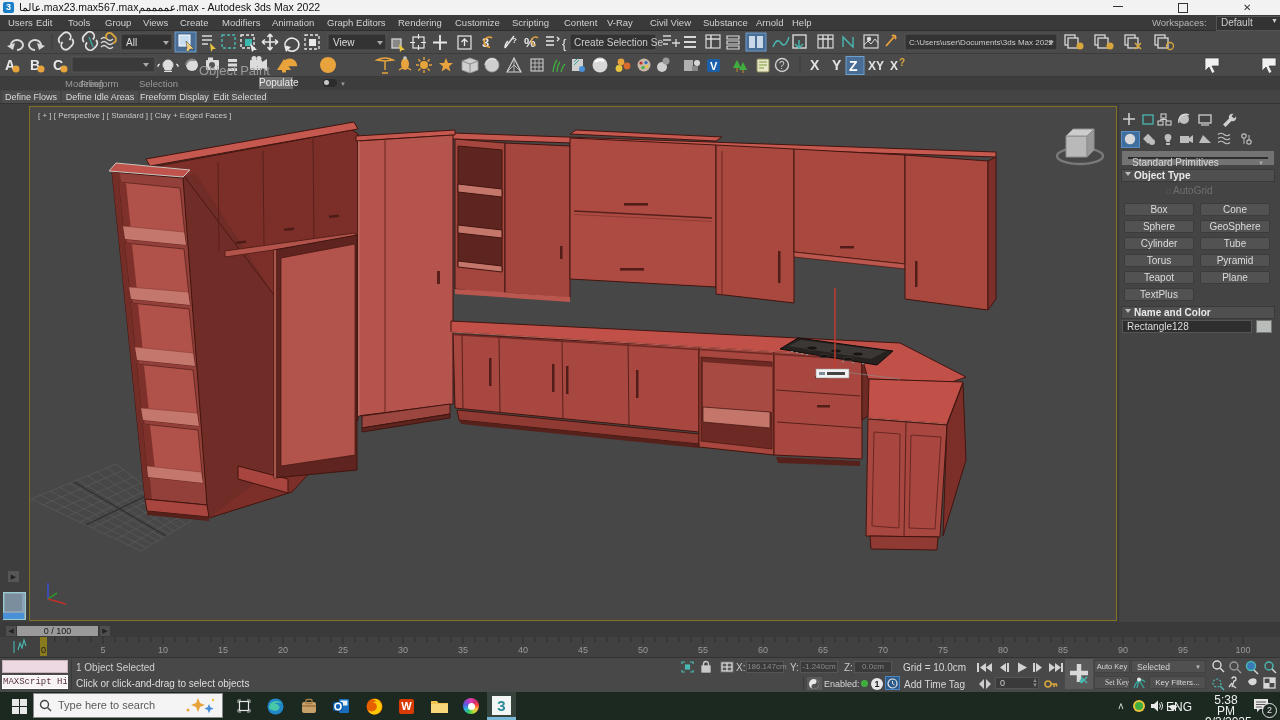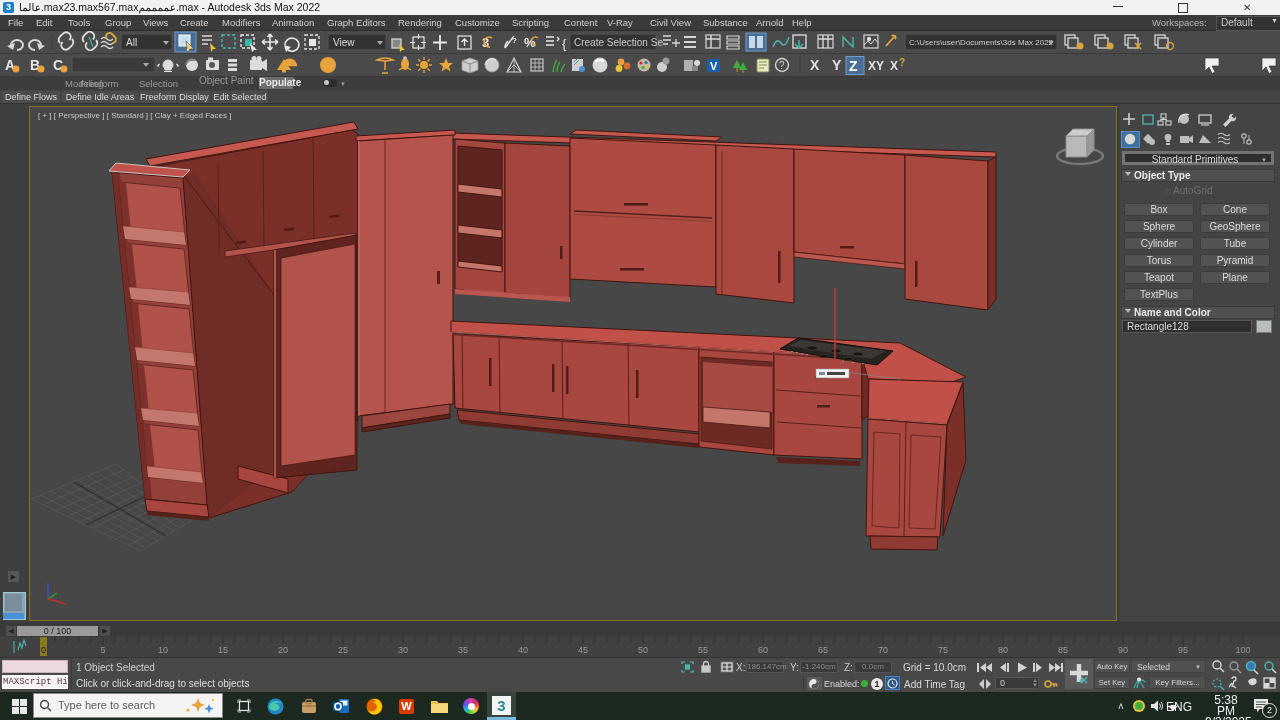--- a/index.html
+++ b/index.html
@@ -11,21 +11,21 @@
 <body>
 
 <div class="a" style="left:0;top:0;width:1280px;height:15px;background:#f2f2f2;"></div>
 <div class="a" style="left:3px;top:2px;width:11px;height:11px;border-radius:2px;background:#1a7ec8;color:#fff;font-size:9px;font-weight:bold;text-align:center;line-height:11px;">3</div>
 <div class="a" style="left:19px;top:1px;color:#111;font-size:10.5px;white-space:nowrap;">عالما.max23.max567.maxعممممم.max - Autodesk 3ds Max 2022</div>
 <div class="a" style="left:1113px;top:6px;width:10px;height:1px;background:#333;"></div>
 <div class="a" style="left:1178px;top:3px;width:8px;height:8px;border:1px solid #333;"></div>
 <div class="a" style="left:1243px;top:2px;color:#333;font-size:10px;">✕</div>
 
 <div class="a" style="left:0;top:15px;width:1280px;height:15px;background:#3a3a3a;border-bottom:1px solid #2e2e2e;"></div>
-<div class="txt a" style="top:17px;left:8px;">File</div>
+<div class="txt a" style="top:17px;left:8px;">Users</div>
 <div class="txt a" style="top:17px;left:36px;">Edit</div>
 <div class="txt a" style="top:17px;left:68px;">Tools</div>
 <div class="txt a" style="top:17px;left:105px;">Group</div>
 <div class="txt a" style="top:17px;left:143px;">Views</div>
 <div class="txt a" style="top:17px;left:180px;">Create</div>
 <div class="txt a" style="top:17px;left:222px;">Modifiers</div>
 <div class="txt a" style="top:17px;left:272px;">Animation</div>
 <div class="txt a" style="top:17px;left:327px;">Graph Editors</div>
 <div class="txt a" style="top:17px;left:398px;">Rendering</div>
 <div class="txt a" style="top:17px;left:455px;">Customize</div>
@@ -248,22 +248,22 @@
     <path d="M1262,4 h14 v8 h-7 l3,6 -3,1.5 -3,-6.5 -4,4 z"></path>
   </g>
 </svg>
 </div>
 
 <div class="a" style="left:0;top:77px;width:1280px;height:13px;background:#3d3d3d;"></div>
 <div class="a" style="left:0;top:90px;width:1280px;height:13px;background:#444;border-bottom:1px solid #333;"></div>
 <div class="a" style="left:20px;top:78px;color:#9a9a9a;font-size:9.5px;padding-left:45px;">Modeling</div>
 <div class="a" style="left:80px;top:78px;color:#9a9a9a;font-size:9.5px;">Freeform</div>
 <div class="a" style="left:139px;top:78px;color:#9a9a9a;font-size:9.5px;">Selection</div>
-<div class="a" style="left:199px;top:75px;color:#9a9a9a;font-size:10px;">Object Paint</div>
-<div class="a" style="left:259px;top:77px;width:34px;height:12px;background:#6e6e6e;color:#e8e8e8;font-size:10px;text-align:center;line-height:12px;font-weight:bold;">Populate</div>
+<div class="a" style="left:199px;top:63px;color:#9a9a9a;font-size:13px;">Object Paint</div>
+<div class="a" style="left:259px;top:77px;width:34px;height:12px;background:#6e6e6e;color:#e8e8e8;font-size:10px;text-align:center;line-height:12px;">Populate</div>
 <div class="a" style="left:323px;top:79px;width:14px;height:8px;background:#2c2c2c;border-radius:4px;"></div>
 <div class="a" style="left:324px;top:80px;width:5px;height:5px;background:#c8c8c8;border-radius:50%;"></div>
 <div class="a" style="left:340px;top:81px;color:#999;font-size:6px;">▼</div>
 <div class="a" style="left:2px;top:91px;width:58px;height:12px;background:#4c4c4c;color:#dadada;font-size:9px;text-align:center;line-height:12px;">Define Flows</div>
 <div class="a" style="left:62px;top:91px;width:76px;height:12px;background:#4c4c4c;color:#dadada;font-size:9px;text-align:center;line-height:12px;">Define Idle Areas</div>
 <div class="a" style="left:140px;top:91px;width:36px;height:12px;background:#4c4c4c;color:#dadada;font-size:9px;text-align:center;line-height:12px;">Freeform</div>
 <div class="a" style="left:178px;top:91px;width:32px;height:12px;background:#4c4c4c;color:#dadada;font-size:9px;text-align:center;line-height:12px;">Display</div>
 <div class="a" style="left:212px;top:91px;width:56px;height:12px;background:#4c4c4c;color:#dadada;font-size:9px;text-align:center;line-height:12px;">Edit Selected</div>
 
 <div class="a" style="left:0;top:104px;width:1280px;height:518px;background:#3e3e3e;"></div>
@@ -507,21 +507,21 @@
       <polygon points="82,4 90,12 78,12"></polygon>
     </g>
     <g stroke="#bdbdbd" fill="none" stroke-width="1.2">
       <path d="M97,5 q3,-2.5 6,0 q3,2.5 6,0 M97,9 q3,-2.5 6,0 q3,2.5 6,0 M97,13 q3,-2.5 6,0 q3,2.5 6,0" transform="translate(0,-1.5)"></path>
       <circle cx="123" cy="5" r="2.2"></circle>
         <circle cx="128" cy="11" r="2.2"></circle>
         <path d="M123,7 V13 M128,4 V9" stroke-width="1"></path>
     </g>
   </svg>
 
-  <div class="a" style="left:1122px;top:151px;width:152px;height:14px;background:#2e2e2e;border:3px solid #737373;box-sizing:border-box;color:#d8d8d8;font-size:10px;padding:0 4px;line-height:12px;text-align:center;">Standard Primitives<span style="float:right;font-size:6px;color:#aaa;line-height:12px;">▼</span></div>
+  <div class="a" style="left:1122px;top:151px;width:152px;height:14px;background:#2e2e2e;border:6px solid #737373;box-sizing:border-box;color:#d8d8d8;font-size:10px;padding:0 4px;line-height:12px;">Standard Primitives<span style="float:right;font-size:6px;color:#aaa;line-height:12px;">▼</span></div>
 
   <div class="a" style="left:1121px;top:169px;width:154px;height:13px;background:#4f4f4f;border:1px solid #3a3a3a;box-sizing:border-box;color:#e8e8e8;font-size:10px;font-weight:bold;padding-left:12px;line-height:12px;">Object Type</div>
   <div class="a" style="left:1125px;top:172px;width:0;height:0;border-left:3px solid transparent;border-right:3px solid transparent;border-top:4px solid #bbb;"></div>
   <div class="a" style="left:1166px;top:185px;color:#6f6f6f;font-size:10px;"><span style="font-size:8px;">□</span> AutoGrid</div>
   <div class="a" style="left:1124px;top:203px;width:70px;height:13px;background:#525252;border:1px solid #3c3c3c;border-radius:2px;box-sizing:border-box;color:#dcdcdc;font-size:10px;text-align:center;line-height:11px;">Box</div>
 <div class="a" style="left:1200px;top:203px;width:70px;height:13px;background:#525252;border:1px solid #3c3c3c;border-radius:2px;box-sizing:border-box;color:#dcdcdc;font-size:10px;text-align:center;line-height:11px;">Cone</div>
 <div class="a" style="left:1124px;top:220px;width:70px;height:13px;background:#525252;border:1px solid #3c3c3c;border-radius:2px;box-sizing:border-box;color:#dcdcdc;font-size:10px;text-align:center;line-height:11px;">Sphere</div>
 <div class="a" style="left:1200px;top:220px;width:70px;height:13px;background:#525252;border:1px solid #3c3c3c;border-radius:2px;box-sizing:border-box;color:#dcdcdc;font-size:10px;text-align:center;line-height:11px;">GeoSphere</div>
 <div class="a" style="left:1124px;top:237px;width:70px;height:13px;background:#525252;border:1px solid #3c3c3c;border-radius:2px;box-sizing:border-box;color:#dcdcdc;font-size:10px;text-align:center;line-height:11px;">Cylinder</div>
 <div class="a" style="left:1200px;top:237px;width:70px;height:13px;background:#525252;border:1px solid #3c3c3c;border-radius:2px;box-sizing:border-box;color:#dcdcdc;font-size:10px;text-align:center;line-height:11px;">Tube</div>
@@ -645,21 +645,21 @@
       <path d="M7,6 h6 M10,6 v3 M12.5,6 v2.5" stroke="#d8a63c" stroke-width="1.6"></path>
     </svg>
 
   <div class="a" style="left:1064px;top:658px;width:30px;height:32px;background:#5a5a5a;border:1px solid #494949;box-sizing:border-box;"></div>
   <svg class="a" style="left:1066px;top:660px" width="26" height="28" viewBox="0 0 26 28">
       <path d="M13,4 v18 M4,13 h18" stroke="#d8d8d8" stroke-width="4.5"></path>
       <path d="M15,17 l6,6 M15,23 l6,-6" stroke="#49b8b2" stroke-width="1.4"></path>
       <circle cx="15.5" cy="21" r="2" fill="#49b8b2"></circle>
     </svg>
   <div class="a" style="left:1094px;top:660px;width:36px;height:13px;background:#505050;border:1px solid #424242;box-sizing:border-box;color:#d5d5d5;font-size:7.5px;text-align:center;line-height:11px;white-space:nowrap;">Auto Key</div>
-  <div class="a" style="left:1094px;top:676px;width:36px;height:13px;background:#505050;border:1px solid #424242;box-sizing:border-box;color:#d5d5d5;font-size:7.5px;text-align:center;line-height:11px;white-space:nowrap;">Set Key</div>
+  <div class="a" style="left:1094px;top:676px;width:36px;height:13px;background:#505050;border:1px solid #424242;box-sizing:border-box;color:#d5d5d5;font-size:7.5px;text-align:right;line-height:11px;white-space:nowrap;font-family:Liberation Serif, serif;">Set Key</div>
   <div class="a" style="left:1131px;top:660px;width:75px;height:13px;background:#505050;border:1px solid #424242;box-sizing:border-box;color:#d5d5d5;font-size:8.5px;padding-left:5px;line-height:12px;">Selected<span style="float:right;margin-right:4px;font-size:6px;color:#bbb;">▼</span></div>
   <svg class="a" style="left:1131px;top:676px" width="16" height="14" viewBox="0 0 16 14">
       <path d="M3,12 q2,-6 5,-8 M8,4 q4,-1 6,2 M8,4 l-2,8 M8,4 l5,8" stroke="#3aa89e" stroke-width="1.4" fill="none"></path>
       <circle cx="8" cy="3.5" r="2" fill="#e8e8e8"></circle>
     </svg>
   <div class="a" style="left:1149px;top:676px;width:57px;height:13px;background:#505050;border:1px solid #424242;box-sizing:border-box;color:#d5d5d5;font-size:8px;text-align:center;line-height:12px;">Key Filters...</div>
 
   <svg class="a" style="left:1210px;top:659px" width="68" height="32" viewBox="0 0 68 32">
     <g stroke="#d8d8d8" stroke-width="1.4" fill="none">
       <circle cx="7" cy="6" r="4"></circle>

